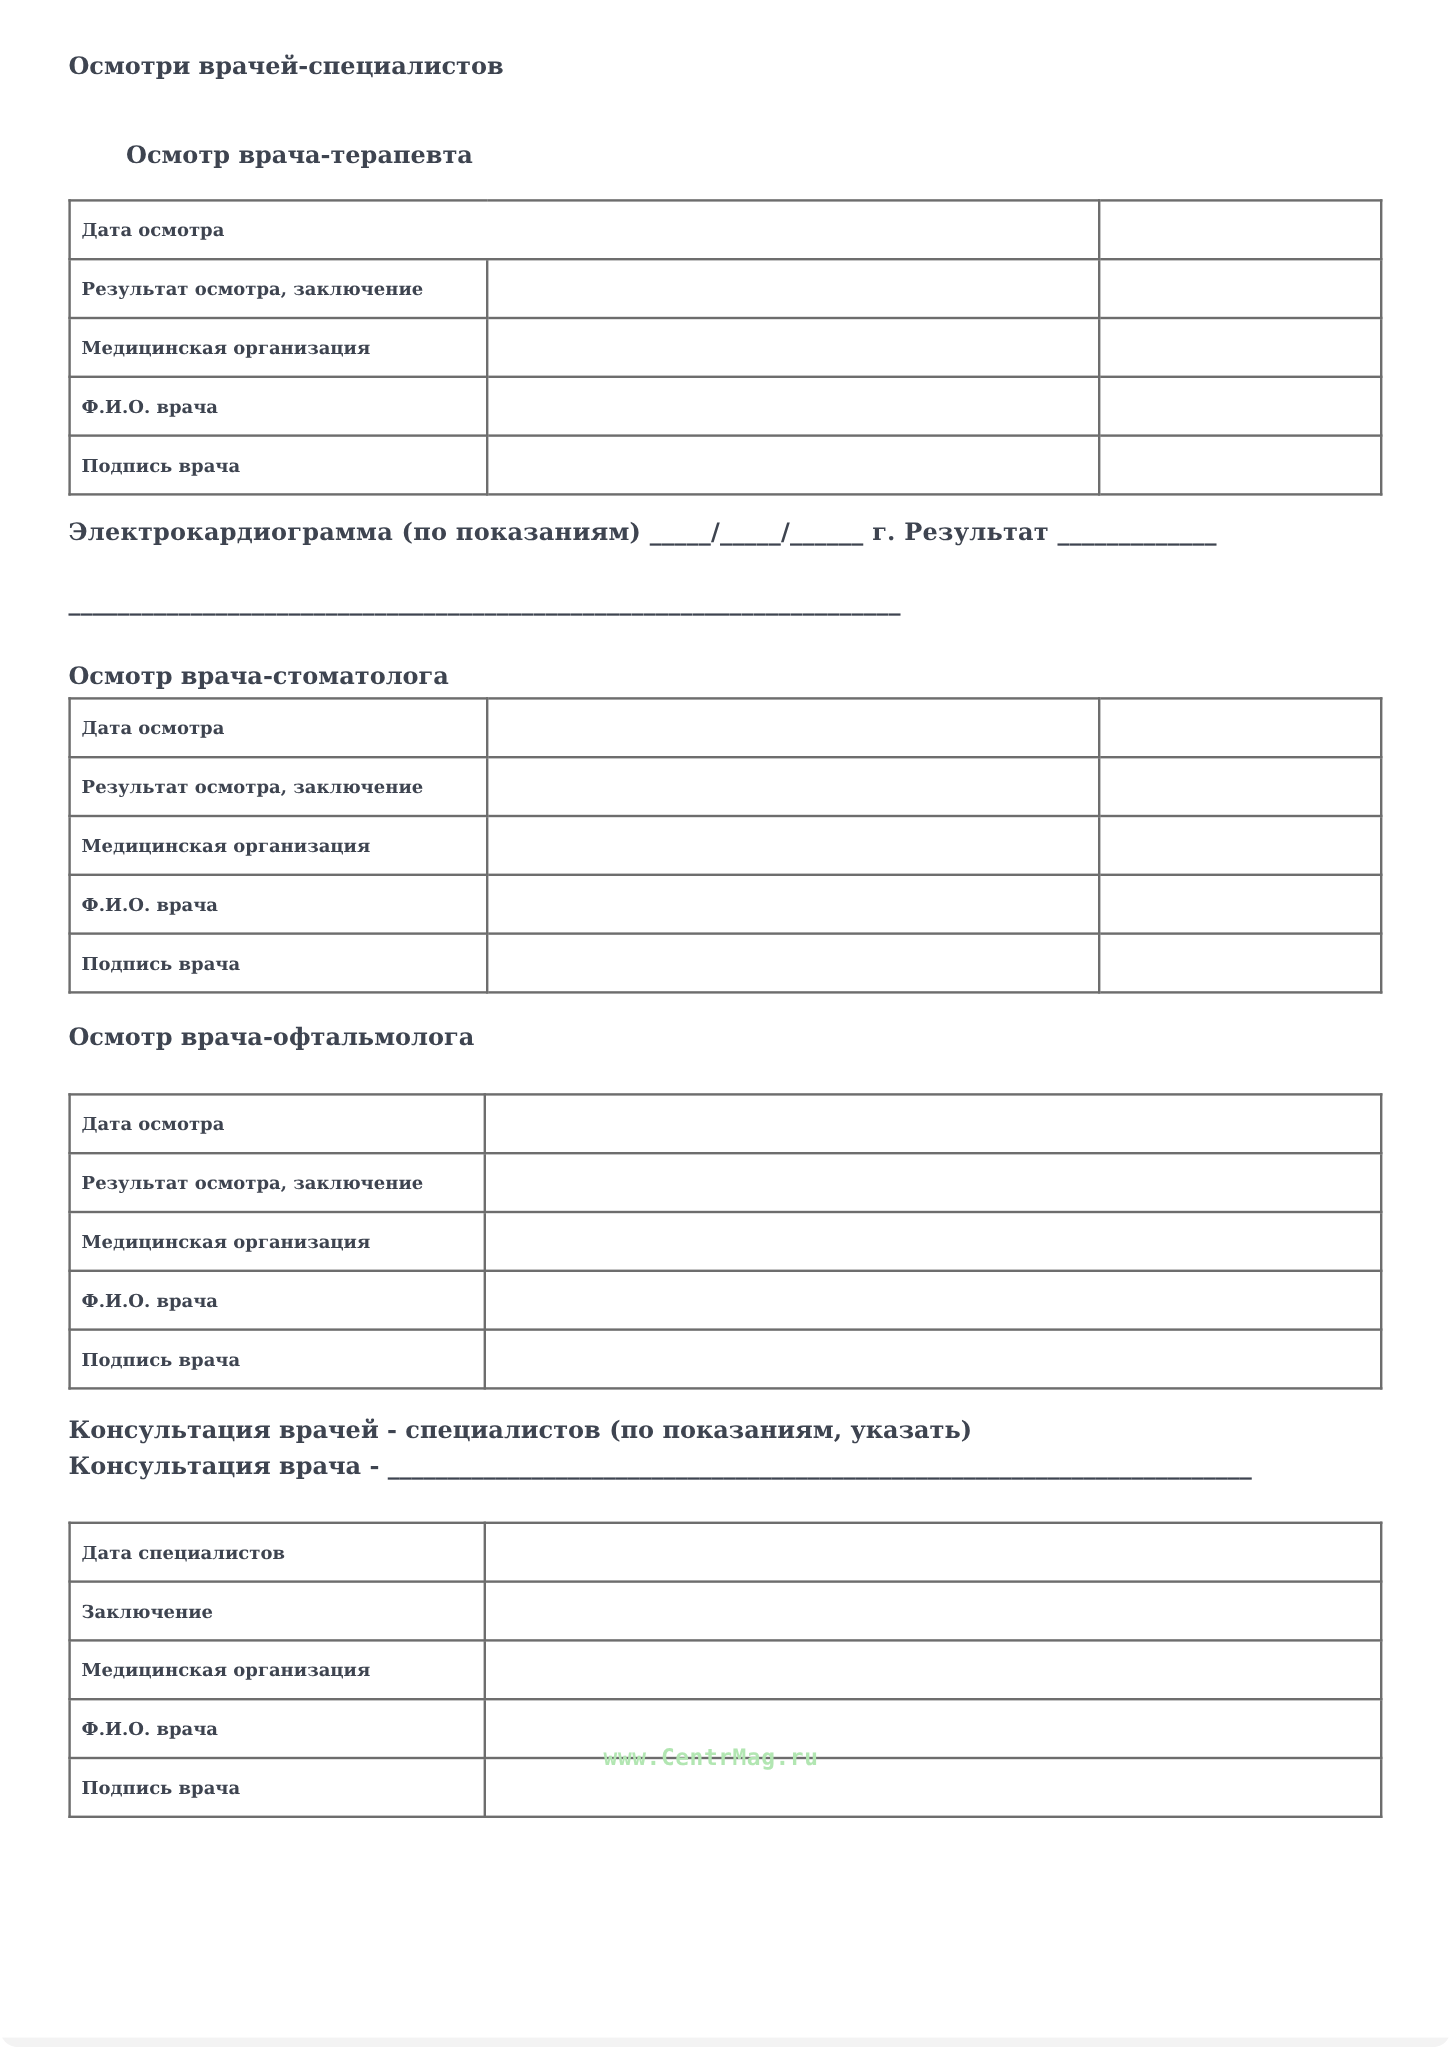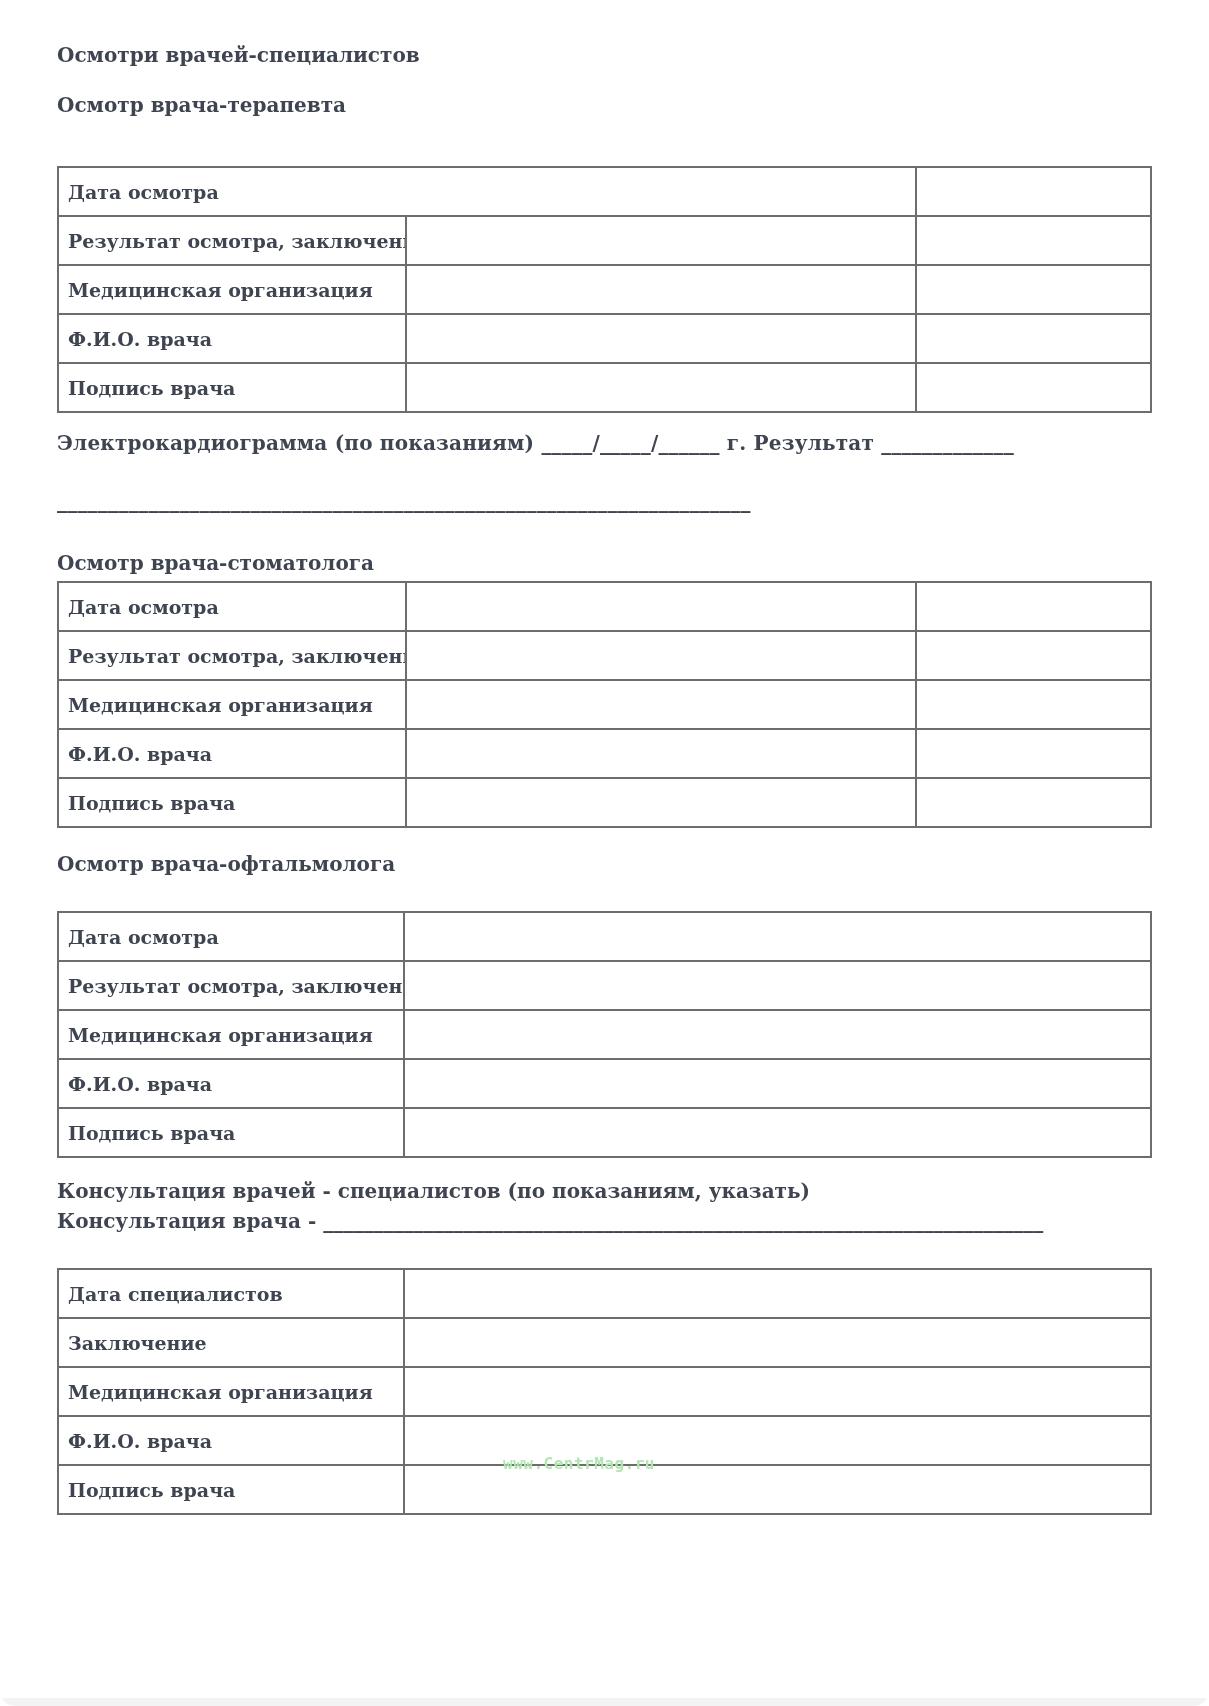--- a/index.html
+++ b/index.html
@@ -29,21 +29,21 @@
     table-layout:fixed;
   }
   .formtable td{
     border:2px solid #6d6d6d;
     height:47px;
     vertical-align:middle;
     padding:0;
   }
   .formtable td.lbl{
     padding-left:9px;
-    font-size:19px;
+    font-size:15px;
     white-space:nowrap;
     overflow:hidden;
   }
   .t3 col.c1{width:348px;}
   .t3 col.c2{width:510px;}
   .t3 col.c3{width:235px;}
   .t2 col.c1{width:346px;}
   .t2 col.c2{width:747px;}
   .fill-line{
     left:57px;
@@ -56,39 +56,39 @@
     left:57px;
     font-size:20px;
     line-height:30px;
     white-space:nowrap;
   }
   .watermark{
     left:503px;
     top:1454px;
     font-family:"DejaVu Sans Mono","Liberation Mono",monospace;
     font-weight:700;
-    font-size:16px;
+    font-size:19px;
     color:#b2e6b2;
     letter-spacing:0.5px;
     z-index:5;
     white-space:nowrap;
   }
   .bottom-band{
     left:0;top:1698px;width:1209px;height:8px;
     background:#f3f3f3;
   }
 </style>
 </head>
 <body>
 
 <div class="page">
 
   <div class="abs heading" style="top:42px;">Осмотри врачей-специалистов</div>
 
-  <div class="abs heading" style="top:92px;">Осмотр врача-терапевта</div>
+  <div class="abs heading" style="top:116px;margin-left:48px;">Осмотр врача-терапевта</div>
 
   <table class="formtable t3" style="top:166px;">
     <colgroup>
         <col class="c1">
         <col class="c2">
         <col class="c3">
       </colgroup>
     <tbody>
         <tr>
       <td class="lbl" colspan="2">Дата осмотра</td>

